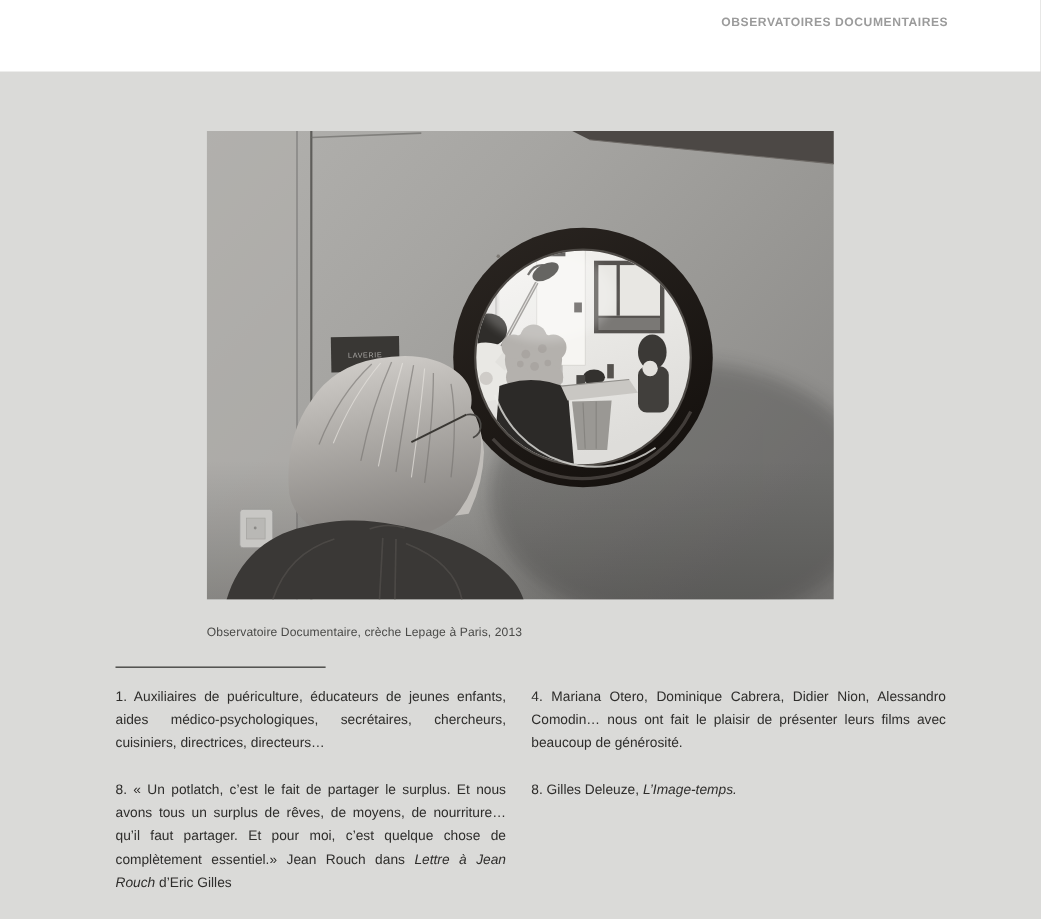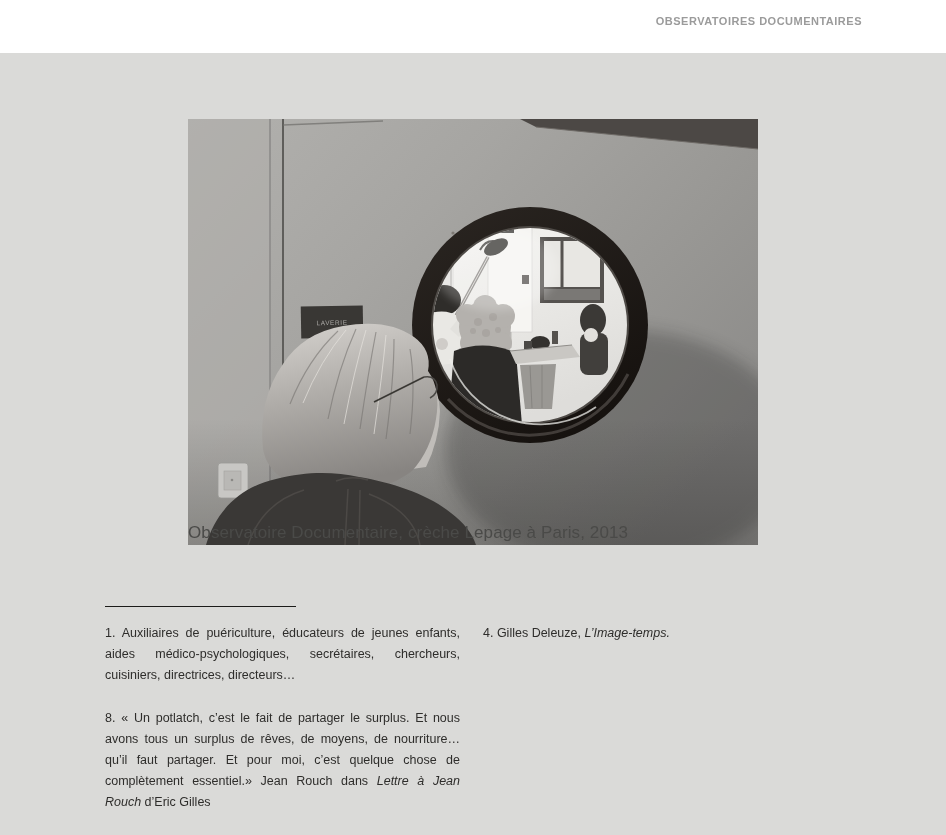--- a/index.html
+++ b/index.html
@@ -10,36 +10,36 @@
     --caption-text:#4a4a48;
   }
   *{box-sizing:border-box;margin:0;padding:0;}
   html,body{width:946px;height:835px;overflow:hidden;}
   body{
     font-family:"Liberation Sans", sans-serif;
     background:var(--page-bg);
     position:relative;
   }
   .band{
-    position:absolute;left:0;top:0;width:946px;height:53px;
+    position:absolute;left:0;top:0;width:946px;height:65px;
     background:var(--band-bg);
   }
   .band .journal-title{
     position:absolute;top:15px;right:84px;
     font-size:11px;font-weight:bold;letter-spacing:.5px;
     color:var(--header-text);
   }
   .content{position:absolute;left:0;top:57px;width:946px;height:778px;}
   figure.photo{
     position:absolute;left:188px;top:62px;width:570px;height:426px;
   }
   figure.photo svg{display:block;width:570px;height:426px;}
   .caption{
-    position:absolute;left:188px;top:466px;width:570px;
-    font-size:17px;color:var(--caption-text);letter-spacing:.1px;
+    position:absolute;left:188px;top:512px;width:570px;
+    font-size:11px;color:var(--caption-text);letter-spacing:.1px;
   }
   .divider{
     position:absolute;left:105px;top:549px;width:191px;height:0;
     border-top:1.5px solid #1c1c1a;
   }
   .footnotes{
     position:absolute;left:105px;top:566px;width:755px;
     display:flex;gap:23px;
   }
   .fn-col{color:var(--body-text);font-size:12.5px;line-height:21px;text-align:justify;}
@@ -241,17 +241,18 @@
   <figcaption class="caption">Observatoire Documentaire, crèche Lepage à Paris, 2013</figcaption>
 
   <div class="divider"></div>
 
   <section class="footnotes">
     <div class="fn-col c1">
         <p><span>1. Auxiliaires de puériculture, éducateurs de jeunes enfants, aides médico-psychologiques, secrétaires, chercheurs, cuisiniers, directrices, directeurs…</span></p>
         <p><span>8. « Un potlatch, c’est le fait de partager le surplus. Et nous avons tous un surplus de rêves, de moyens, de nourriture… qu’il faut partager. Et pour moi, c’est quelque chose de complètement essentiel.» Jean Rouch dans </span><i>Lettre à Jean Rouch</i><span> d’Eric Gilles</span></p>
       </div>
     <div class="fn-col c2">
-        <p><span>4. Gilles Deleuze, </span><i>L’Image-temps.</i></p>
+        <p><span>4. Mariana Otero, Dominique Cabrera, Didier Nion, Alessandro Comodin… nous ont fait le plaisir de présenter leurs films avec beaucoup de générosité.</span></p>
+        <p><span>8. Gilles Deleuze, </span><i>L’Image-temps.</i></p>
       </div>
   </section>
 
 </main>
 
 </body></html>

